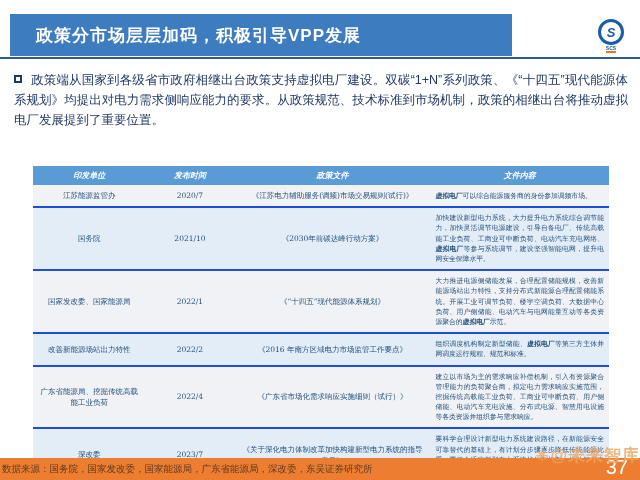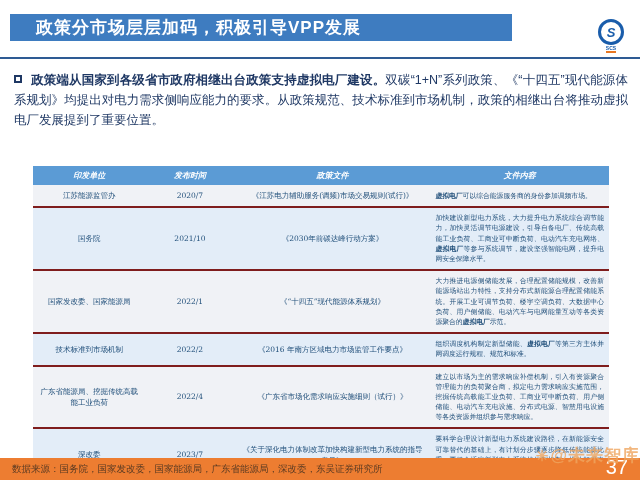--- a/index.html
+++ b/index.html
@@ -1,62 +1,62 @@
 <!DOCTYPE html>
 <html><head>
 <meta charset="utf-8">
 <style>
   * { margin:0; padding:0; box-sizing:border-box; }
   body { background:#fff; font-family:"Liberation Sans", sans-serif; }
   .slide { position:relative; width:640px; height:480px; background:#ffffff; overflow:hidden; }
 
   
-  .title-bar { position:absolute; left:10px; top:14px; width:502px; height:27px;
+  .title-bar { position:absolute; left:10px; top:14px; width:502px; height:42px;
     background:#3e7cc0; color:#fff; display:flex; align-items:center;
     padding-left:26px; font-size:17px; font-weight:bold; letter-spacing:1px; }
   .logo { position:absolute; right:16px; top:19px; display:flex; align-items:center; gap:6px; }
   .logo-mark-wrap { display:flex; flex-direction:column; align-items:center; }
   .logo-mark { width:26px; height:26px; border:3px solid #1a5dab; border-radius:50%;
     display:flex; align-items:center; justify-content:center; color:#1a5dab;
     font-weight:bold; font-size:13px; font-style:italic; background:#fff; }
   .logo-abbr { font-size:5px; font-weight:bold; color:#1a5dab; border-bottom:2px solid #e87722; line-height:6px; }
   .logo-text { display:flex; flex-direction:column; }
   .logo-cn { font-size:17px; font-weight:bold; color:#1a5dab; letter-spacing:2px;
     font-family:"Liberation Serif", serif; }
   .logo-en { font-size:5.5px; color:#9aa0a6; letter-spacing:0.8px; }
   .divider { position:absolute; top:57px; left:0; width:640px; height:2px; background:#2e5b94; }
 
   
   .para { position:absolute; top:70px; left:14px; width:614px; font-size:12.5px;
     line-height:1.6; color:#1f3864; text-align:justify; }
   .bullet { display:inline-block; width:8px; height:8px; border:2px solid #1f3864;
     margin-right:9px; vertical-align:1px; }
-  .para b { font-weight:bold; }
+  .para b { font-weight:normal; }
 
   
   .caption { position:absolute; top:149px; left:36px; font-size:9.5px; color:#1f3864; }
 
   
   table.policy { position:absolute; top:166px; left:33px; width:576px;
     border-collapse:collapse; table-layout:fixed; }
   .policy col.c1 { width:19.5%; } .policy col.c2 { width:15.5%; }
   .policy col.c3 { width:34%; }  .policy col.c4 { width:31%; }
   .policy th { background:#5b9bd5; color:#fff; font-size:8px; font-weight:bold;
     font-style:italic; font-family:Liberation Mono, monospace; padding:4px 2px; text-align:center; }
   .policy td { font-family:"DejaVu Serif", serif; color:#1f4e79; padding:5px 5px;
-    vertical-align:middle; border-bottom:2px solid #7f1d1d; line-height:1.5; }
+    vertical-align:middle; border-bottom:2px solid #1d4ed8; line-height:1.5; }
   .policy tbody tr:nth-child(odd)  { background:#f0f2f6; }
   .policy tbody tr:nth-child(even) { background:#e3edf8; }
   .policy td.unit, .policy td.date, .policy td.file { text-align:center; font-size:7.5px; }
   .policy td.content { text-align:justify; font-size:6.8px; }
   .policy td.content b { font-weight:bold; }
 
   
   .footer { position:absolute; bottom:0; left:0; width:640px; height:22px; background:#ed7d31; }
-  .source { position:absolute; left:12px; bottom:0; height:22px; line-height:22px;
+  .source { position:absolute; left:2px; bottom:0; height:22px; line-height:22px;
     font-size:9.5px; color:#5a3a22; }
   .page-num { position:absolute; right:12px; bottom:1px; font-size:20px; color:#ffffff; }
 
   
   .watermark { position:absolute; right:0; bottom:13px; font-size:17px; font-weight:bold;
     color:#efa660; opacity:0.8; letter-spacing:1px; z-index:5;
     font-family:"Liberation Sans", sans-serif; }
   .watermark .wm-icon { font-size:15px; margin-right:1px; }
 </style>
 </head>
@@ -110,21 +110,21 @@
           <td class="file">《2030年前碳达峰行动方案》</td>
           <td class="content"><span>加快建设新型电力系统，大力提升电力系统综合调节能力，加快灵活调节电源建设，引导自备电厂、传统高载能工业负荷、工商业可中断负荷、电动汽车充电网络、</span><b>虚拟电厂</b><span>等参与系统调节，建设坚强智能电网，提升电网安全保障水平。</span></td>
         </tr>
         <tr>
           <td class="unit">国家发改委、国家能源局</td>
           <td class="date">2022/1</td>
           <td class="file">《“十四五”现代能源体系规划》</td>
           <td class="content"><span>大力推进电源侧储能发展，合理配置储能规模，改善新能源场站出力特性，支持分布式新能源合理配置储能系统。开展工业可调节负荷、楼宇空调负荷、大数据中心负荷、用户侧储能、电动汽车与电网能量互动等各类资源聚合的</span><b>虚拟电厂</b><span>示范。</span></td>
         </tr>
         <tr>
-          <td class="unit">技术标准到市场机制</td>
+          <td class="unit">改善新能源场站出力特性</td>
           <td class="date">2022/2</td>
           <td class="file">《2016 年南方区域电力市场监管工作要点》</td>
           <td class="content"><span>组织调度机构制定新型储能、</span><b>虚拟电厂</b><span>等第三方主体并网调度运行规程、规范和标准。</span></td>
         </tr>
         <tr>
           <td class="unit">广东省能源局、挖掘传统高载能工业负荷</td>
           <td class="date">2022/4</td>
           <td class="file">《广东省市场化需求响应实施细则（试行）》</td>
           <td class="content"><span>建立以市场为主的需求响应补偿机制，引入有资源聚合管理能力的负荷聚合商，拟定电力需求响应实施范围，挖掘传统高载能工业负荷、工商业可中断负荷、用户侧储能、电动汽车充电设施、分布式电源、智慧用电设施等各类资源并组织参与需求响应。</span></td>
         </tr>

